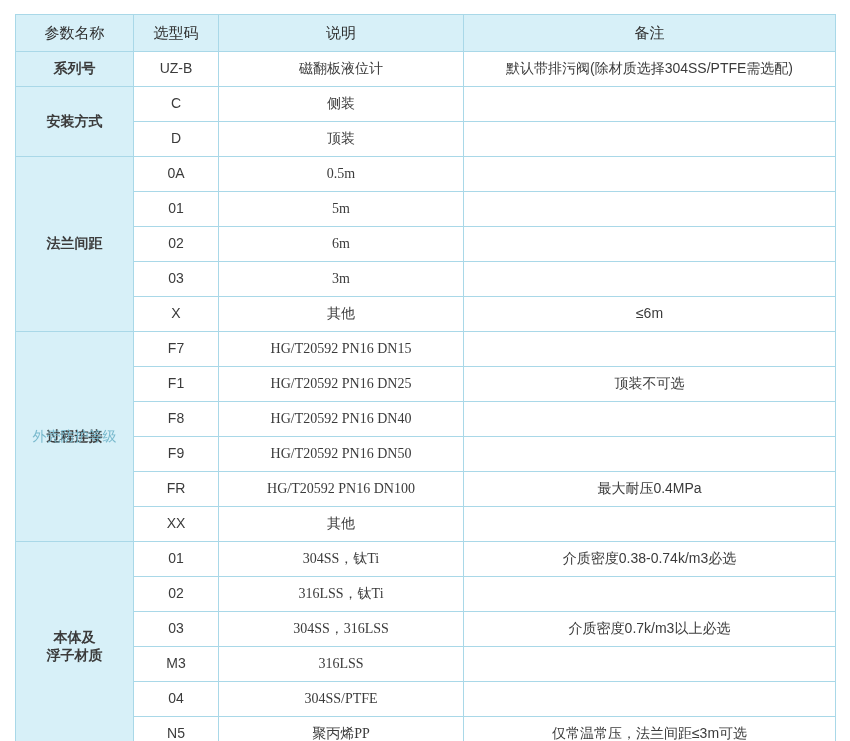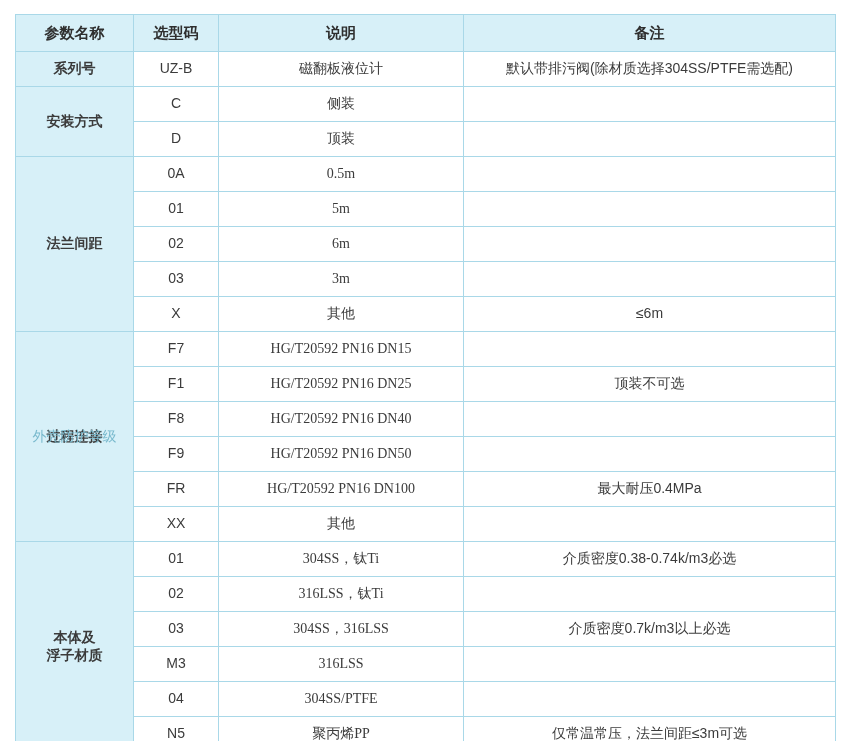--- a/index.html
+++ b/index.html
@@ -33,21 +33,21 @@
     font-size: 14px;
     color: #3b3b3b;
     padding: 0;
     height: 34px;
     line-height: 1.25;
     word-break: break-all;
   }
   #spec-table thead th {
     background: #d7f0f8;
     color: #2f2f2f;
-    font-weight: bold;
+    font-weight: normal;
     font-size: 15px;
     height: 36px;
     border-color: #a9d8e8;
   }
   td.param-cell {
     background: #d7f0f8;
     font-weight: bold;
     font-size: 15px;
     color: #2f2f2f;
     position: relative;

